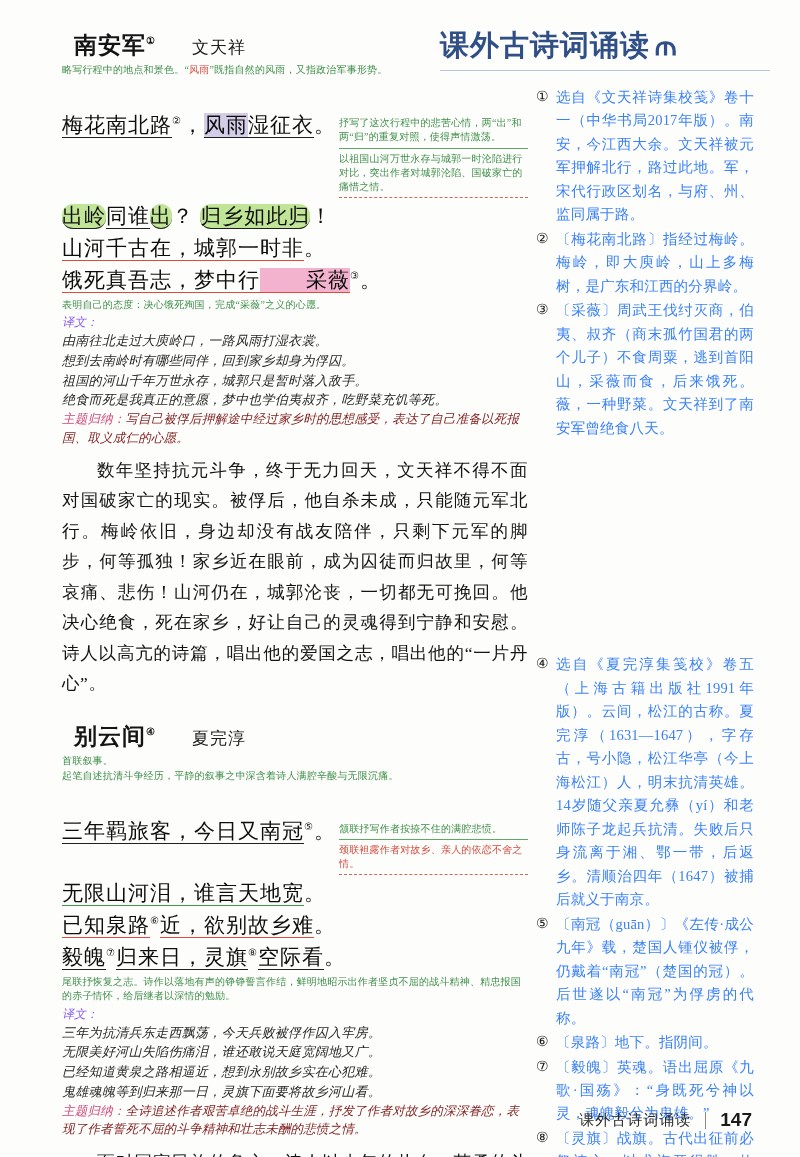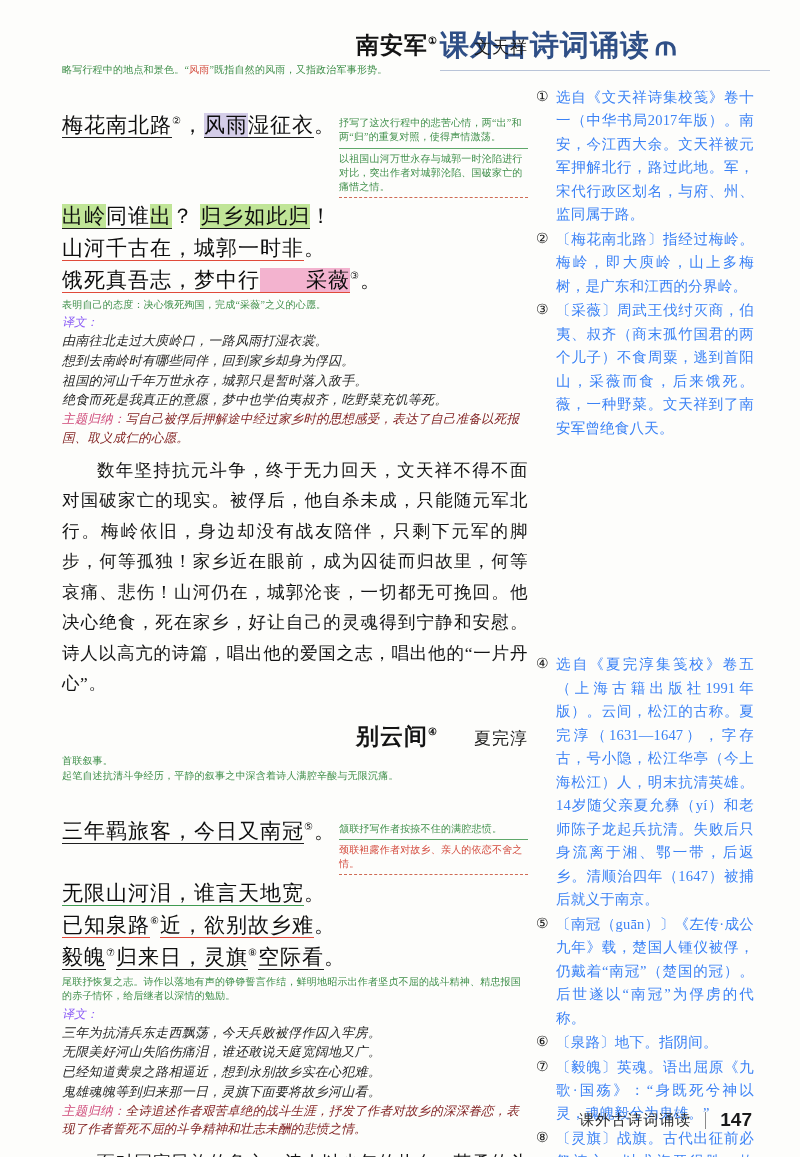--- a/index.html
+++ b/index.html
@@ -63,21 +63,20 @@
     width: 466px;
   }
 
   
   .poem-head {
     display: flex;
     align-items: baseline;
     gap: 36px;
     margin-bottom: 2px;
     padding-left: 12px;
-    justify-content: flex-end;
   }
   .poem-title {
     font-size: 23px;
     font-weight: 700;
     color: #141414;
     font-family: "Liberation Serif", "DejaVu Serif", serif;
     letter-spacing: 1px;
   }
   .poem-author {
     font-size: 17px;
@@ -108,21 +107,21 @@
   
   .verse {
     position: relative;
     font-size: 21px;
     line-height: 1.52;
     color: #0d0d0d;
     font-family: "Liberation Serif", "DejaVu Serif", serif;
     letter-spacing: 1px;
     white-space: nowrap;
   }
-  .hl-green   { background: rgba(176,222,126,0.80); }
+  .hl-green   { background: rgba(176,222,126,0.80); border-radius: 11px; }
   .hl-purple  { background: rgba(196,186,224,0.72); }
   .hl-pink    { background: rgba(238,150,190,0.72); padding-left: 46px; }
 
   
   .ul-black { border-bottom: 1.6px solid #1f1f1f; }
   .ul-red   { border-bottom: 1.6px solid #e04a3a; }
   .ul-green { border-bottom: 1.6px solid #3f9a50; }
 
   
   .verse-row {

